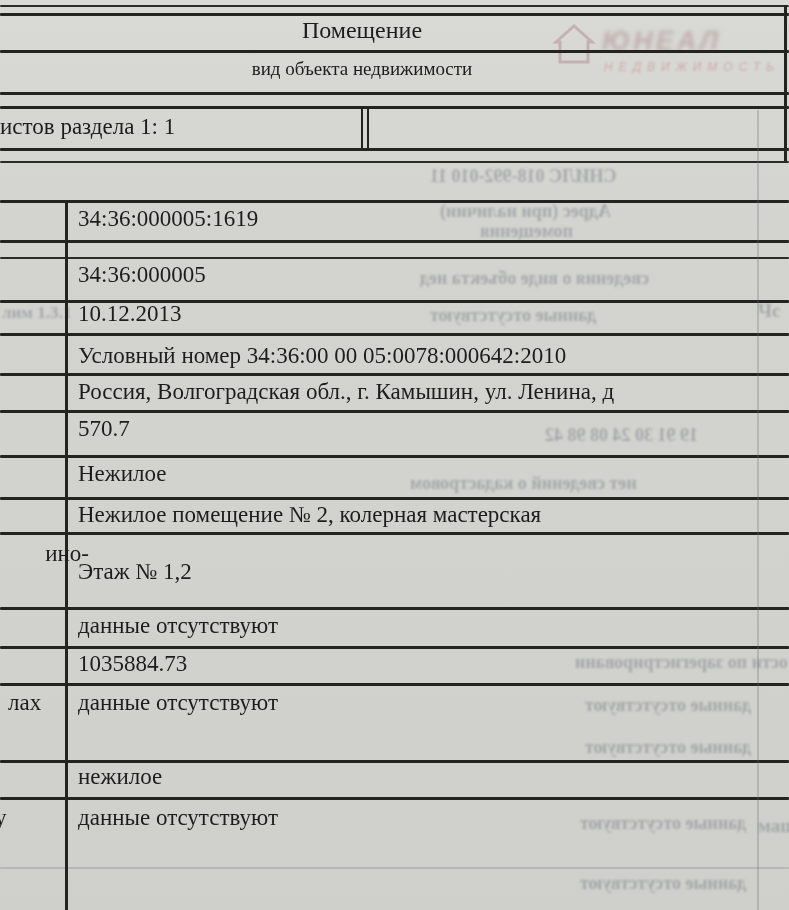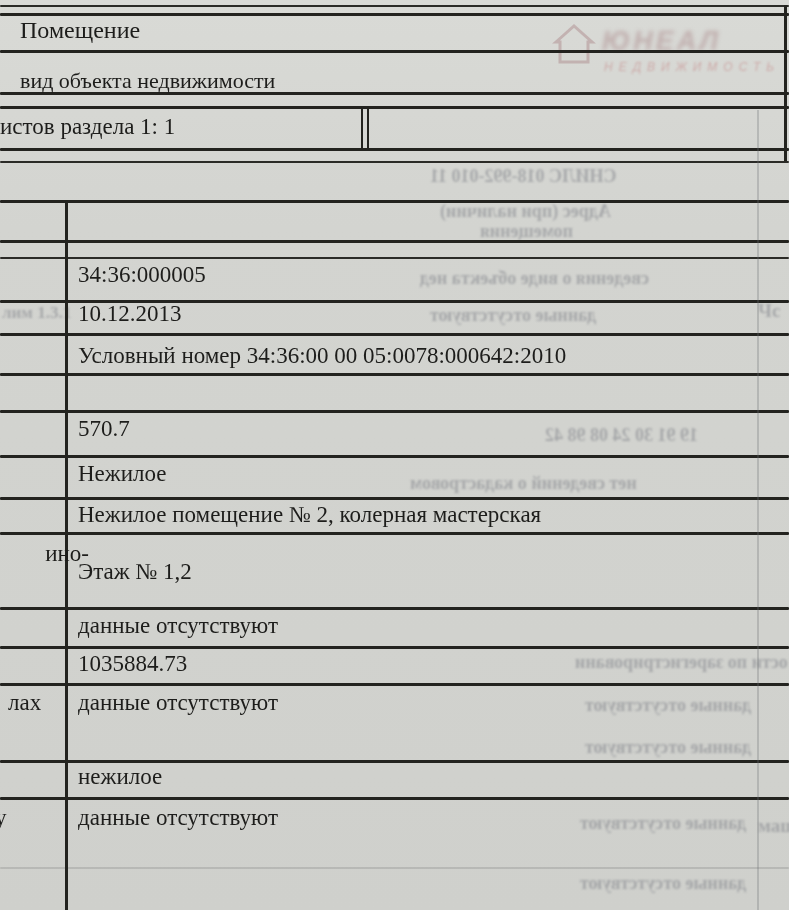--- a/index.html
+++ b/index.html
@@ -6,21 +6,21 @@
   body{width:789px;height:910px;overflow:hidden;
        font-family:"Liberation Serif","DejaVu Serif",serif;}
   .page{position:relative;width:789px;height:910px;overflow:hidden;color:#1f1f1d;
         background:linear-gradient(180deg,#d9dad6 0%,#d3d4d0 25%,#d1d2ce 70%,#cfd0cc 100%);}
   .hline{position:absolute;left:0;right:0;height:3px;background:#23231f;border-radius:1px;}
   .hline.thin{height:2px;background:#2b2b27;}
   .hline.faint{height:2px;background:rgba(40,40,40,.14);}
   .vline{position:absolute;width:3px;background:#23231f;}
   .vline.faintbleed{width:2px;background:rgba(105,106,112,.28);filter:blur(.6px);}
   .txt{position:absolute;white-space:nowrap;font-size:23px;line-height:26px;color:#1d1d1b;}
-  .center-block{position:absolute;left:0;width:724px;text-align:left;padding-left:20px;}
+  .center-block{position:absolute;left:0;width:724px;text-align:center;}
   .val{left:78px;}
   .lbl{position:absolute;white-space:nowrap;font-size:23px;color:#1d1d1b;}
   .bleed{position:absolute;white-space:nowrap;color:rgba(108,110,118,.42);
          filter:blur(1.2px);font-weight:bold;}
   .bleed.mir{transform:scaleX(-1);}
   .wm{position:absolute;left:520px;top:18px;width:266px;height:62px;font-style:italic;}
   .wm .big{position:absolute;left:82px;top:8px;font-size:27px;font-weight:bold;
            color:rgba(173,140,142,.55);filter:blur(2.2px);letter-spacing:3px;
            font-family:"Liberation Sans",sans-serif;}
   .wm .sub{position:absolute;left:84px;top:42px;font-size:12px;letter-spacing:6px;
@@ -81,30 +81,32 @@
   <div class="hline" style="top:797px"></div>
   <div class="hline faint" style="top:867px"></div>
 
   <div class="vline" style="left:65px;top:200px;height:710px"></div>
   <div class="vline" style="left:361px;top:106px;height:45px;width:2px"></div>
   <div class="vline" style="left:367px;top:106px;height:45px;width:2px"></div>
   <div class="vline" style="left:784px;top:5px;height:156px"></div>
   <div class="vline faintbleed" style="left:757px;top:110px;height:800px"></div>
 
   <div class="txt center-block" style="top:17px;font-size:24px">Помещение</div>
-  <div class="txt center-block" style="top:68px;font-size:22px">вид объекта недвижимости</div>
+  <div class="txt center-block" style="top:56px;font-size:19px">вид объекта недвижимости</div>
   <div class="txt" style="left:0;top:114px">истов раздела 1: 1</div>
 
   <span class="lbl" style="right:700px;top:541px">ино-</span>
   <span class="lbl" style="left:8px;top:690px">лах</span>
   <span class="lbl" style="left:-5px;top:805px">у</span>
 
+  <div class="txt val" style="top:206px">34:36:000005:1619</div>
   <div class="txt val" style="top:262px">34:36:000005</div>
   <div class="txt val" style="top:301px">10.12.2013</div>
   <div class="txt val" style="top:343px">Условный номер 34:36:00 00 05:0078:000642:2010</div>
+  <div class="txt val" style="top:379px">Россия, Волгоградская обл., г. Камышин, ул. Ленина, д</div>
   <div class="txt val" style="top:416px">570.7</div>
   <div class="txt val" style="top:461px">Нежилое</div>
   <div class="txt val" style="top:502px">Нежилое помещение № 2, колерная мастерская</div>
   <div class="txt val" style="top:559px">Этаж № 1,2</div>
   <div class="txt val" style="top:613px">данные отсутствуют</div>
   <div class="txt val" style="top:651px">1035884.73</div>
   <div class="txt val" style="top:690px">данные отсутствуют</div>
   <div class="txt val" style="top:764px">нежилое</div>
   <div class="txt val" style="top:805px">данные отсутствуют</div>
 

